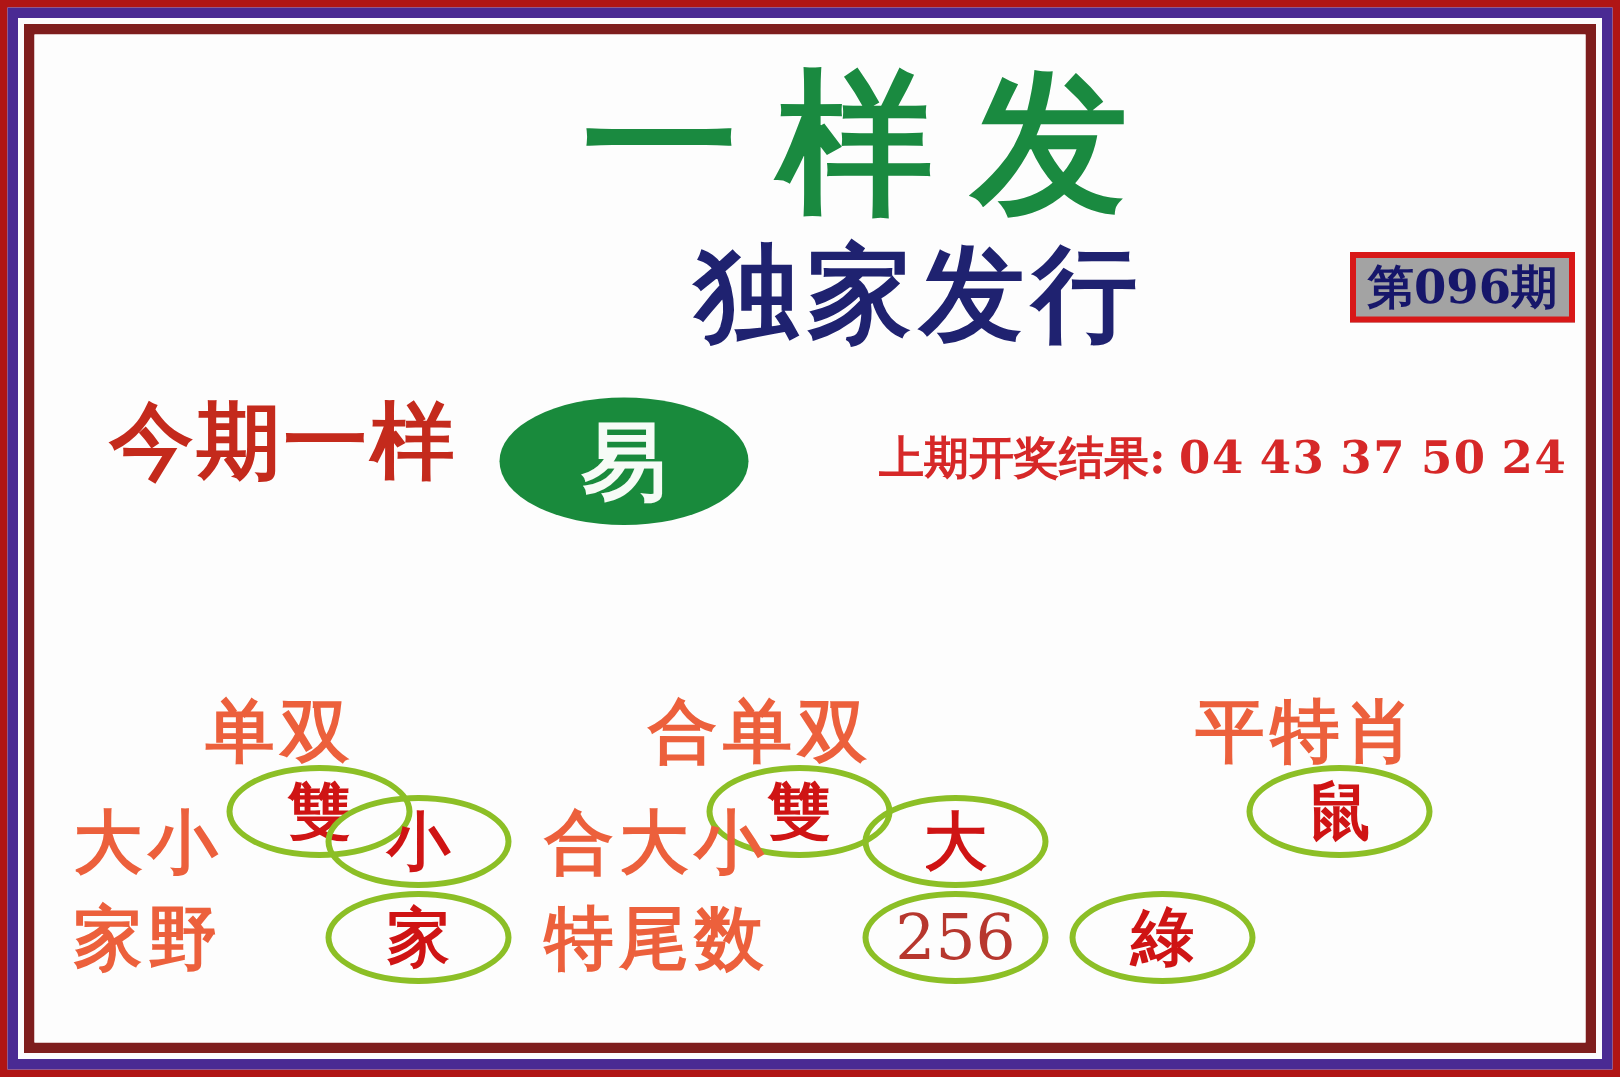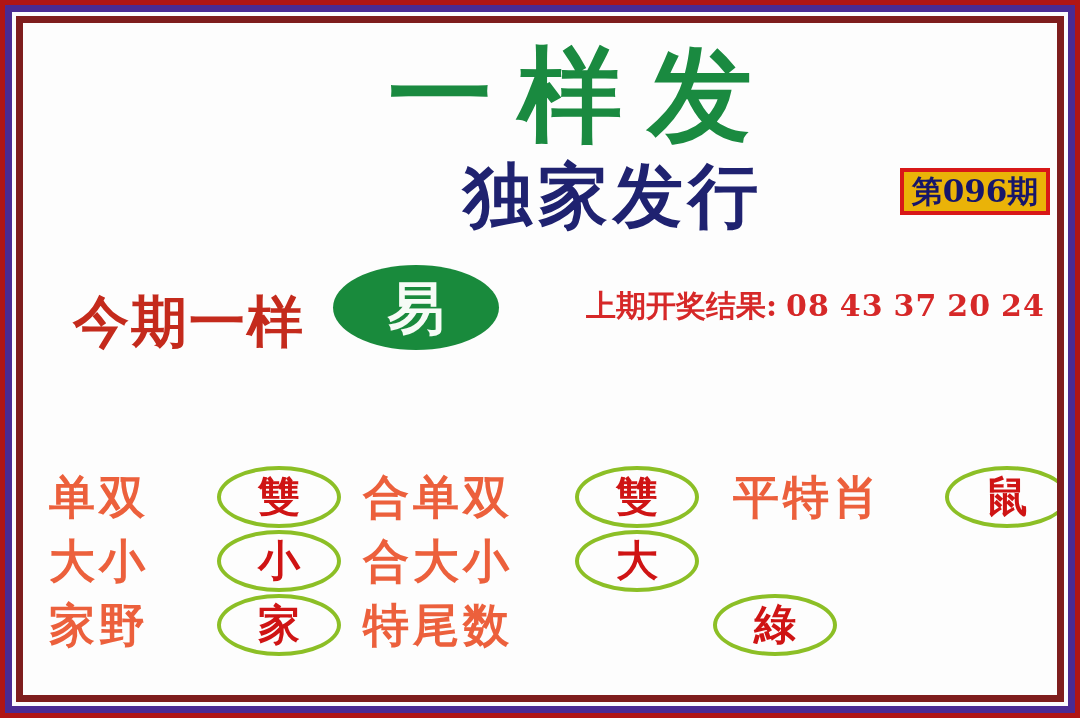--- a/index.html
+++ b/index.html
@@ -75,21 +75,21 @@
     font-family: "DejaVu Serif", "Liberation Serif", serif;
     white-space: nowrap;
   }
   .period-badge {
     position: absolute;
     left: 877px;
     top: 145px;
     width: 150px;
     height: 47px;
     border: 4px solid #d81818;
-    background: #eab308;
+    background: #a3a3a3;
     box-sizing: border-box;
     display: flex;
     align-items: center;
     justify-content: center;
   }
   .period-badge span {
     font-size: 31px;
     font-weight: bold;
     color: #16166a;
     letter-spacing: 0px;
@@ -102,21 +102,20 @@
     position: absolute;
     left: 50px;
     top: 243px;
     font-size: 56px;
     line-height: 1;
     letter-spacing: 2px;
     font-weight: bold;
     color: #c42a1c;
     font-family: "DejaVu Serif", "Liberation Serif", serif;
     white-space: nowrap;
-    margin-top: 27px;
   }
   .tag-ellipse {
     position: absolute;
     left: 310px;
     top: 242px;
     width: 166px;
     height: 85px;
     border-radius: 50%;
     background: #198a3c;
     display: flex;
@@ -172,21 +171,21 @@
   .col-2 { left: 690px; text-decoration: underline; }
 
   .grid-row {
     position: absolute;
     left: 0;
     width: 100%;
     height: 66px;
     display: flex;
     align-items: center;
   }
-  .row-0 { top: 6px; }
+  .row-0 { top: 6px; flex-direction: column; }
   .row-1 { top: 70px; }
   .row-2 { top: 134px; }
 
   .cell-label {
     font-size: 46px;
     line-height: 1;
     font-weight: bold;
     color: #ec603c;
     letter-spacing: 4px;
     font-family: "DejaVu Serif", "Liberation Serif", serif;
@@ -244,21 +243,21 @@
       <span>第096期</span>
     </div>
 
     <div class="tagline">今期一样</div>
 
     <div class="tag-ellipse">
       <span>易</span>
     </div>
 
     <div class="prev-result">
-      <span>上期开奖结果:</span><span class="rv-numbers"><i>08</i><i>43</i><i>37</i><i>20</i><i>24</i><i>16+20</i></span>
+      <span>上期开奖结果:</span><span class="rv-numbers"><i>04</i><i>43</i><i>37</i><i>50</i><i>24</i><i>16+20</i></span>
     </div>
 
     <div class="grid">
         <div class="grid-col col-0">
           <div class="grid-row row-0">
             <div class="cell-label">单双</div>
             <div class="cell-ellipse">
               <span>雙</span>
             </div>
           </div>
@@ -283,20 +282,23 @@
             </div>
           </div>
           <div class="grid-row row-1">
             <div class="cell-label">合大小</div>
             <div class="cell-ellipse">
               <span>大</span>
             </div>
           </div>
           <div class="grid-row row-2">
             <div class="cell-label">特尾数</div>
+            <div class="cell-ellipse numeric">
+              <span>256</span>
+            </div>
           </div>
         </div>
         <div class="grid-col col-2">
           <div class="grid-row row-0">
             <div class="cell-label">平特肖</div>
             <div class="cell-ellipse">
               <span>鼠</span>
             </div>
           </div>
           <div class="grid-row row-2">

